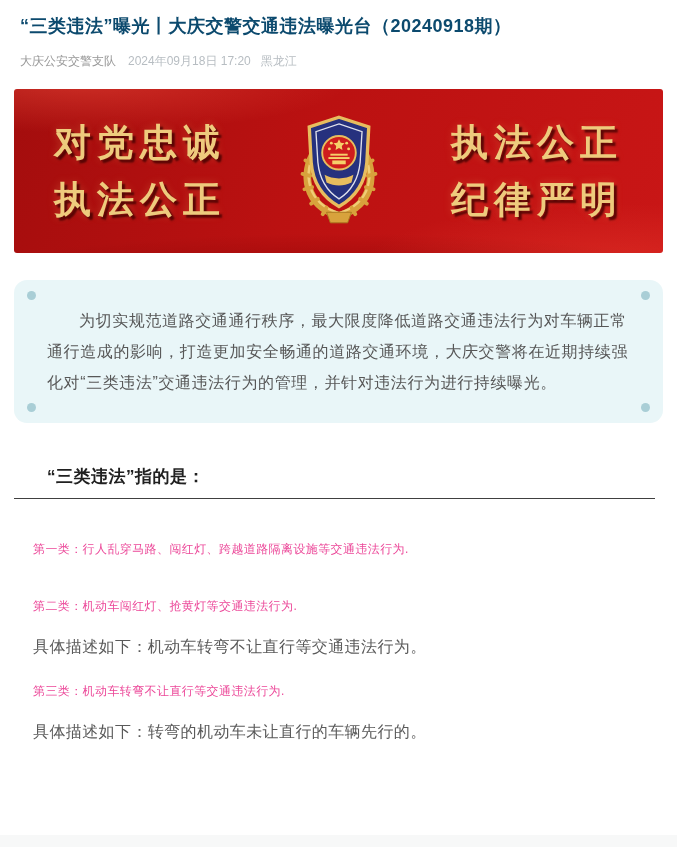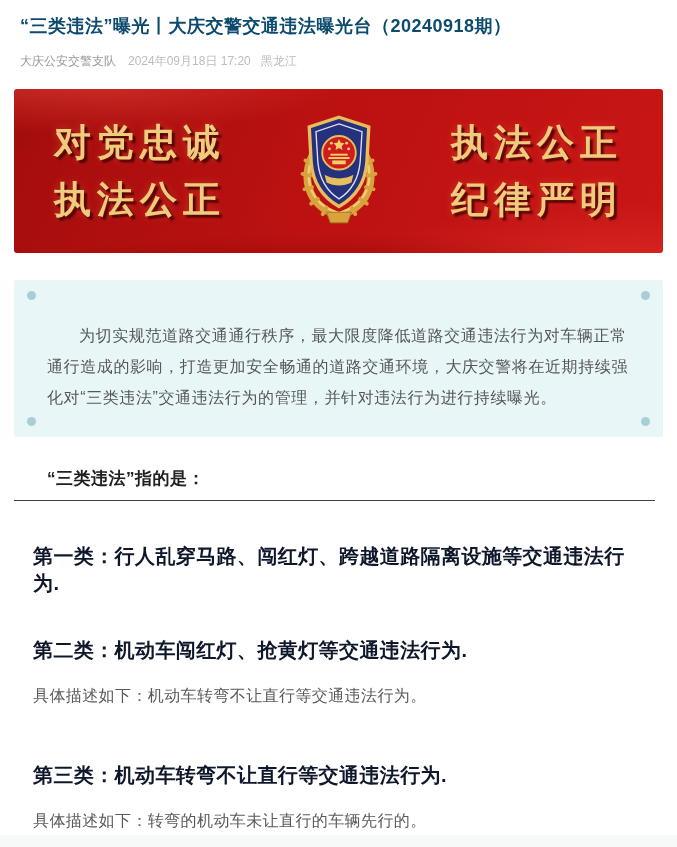--- a/index.html
+++ b/index.html
@@ -36,49 +36,49 @@
     color:#eecb7d;font-weight:700;font-size:37px;line-height:1.52;
     letter-spacing:6px;text-align:center;
     font-family:"DejaVu Serif","Liberation Serif",serif;
     text-shadow:3px 3px 2px rgba(70,0,0,.85),0 0 8px rgba(255,200,110,.25);
     white-space:nowrap;
   }
   .badge-wrap{width:98px;flex:0 0 auto;display:flex;justify-content:center;}
 
   
   .intro-box{
-    margin:27px 14px 0 14px;background:#e9f6f8;border-radius:2px;
+    margin:27px 14px 0 14px;background:#e9f6f8;border-radius:13px;
     position:relative;box-sizing:border-box;min-height:143px;
-    padding:40px 33px 24px 33px;
+    padding:25px 33px 24px 33px;
   }
   .corner-dot{position:absolute;width:9px;height:9px;border-radius:50%;background:#a9ced6;}
   .corner-dot.tl{top:11px;left:13px;}
   .corner-dot.tr{top:11px;right:13px;}
   .corner-dot.bl{bottom:11px;left:13px;}
   .corner-dot.br{bottom:11px;right:13px;}
   .intro-text{
     margin:0;font-size:16px;color:#575757;line-height:31px;
     text-indent:2em;letter-spacing:.6px;
   }
 
   
   .section-heading-wrap{
-    margin:30px 22px 0 14px;border-bottom:1px solid #404040;padding-bottom:10px;
+    margin:42px 22px 0 14px;border-bottom:1px solid #404040;padding-bottom:10px;
   }
   .section-heading{
     margin:0 0 0 33px;font-size:17px;font-weight:700;color:#202020;letter-spacing:.5px;
   }
 
   
   .category{margin:0 28px 0 33px;}
-  .cat-title{font-size:20px;font-weight:700;color:#0f172a;letter-spacing:.4px;margin:0;}
+  .cat-title{font-size:12px;font-weight:400;color:#ec4899;letter-spacing:.4px;margin:0;}
   .cat-desc{font-size:16px;color:#5a5a5a;line-height:32px;letter-spacing:.4px;margin:16px 0 0 0;}
   .category.c1 .cat-title{margin-top:42px;}
   .category.c2 .cat-title{margin-top:40px;}
-  .category.c3 .cat-title{margin-top:50px;}
+  .category.c3 .cat-title{margin-top:20px;}
 
   
   .bottom-band{
     position:absolute;left:0;bottom:3px;width:677px;height:21px;
     background:#f7f8f8;border-bottom:1px solid #e2e3e4;
   }
 </style>
 </head>
 <body>
 

